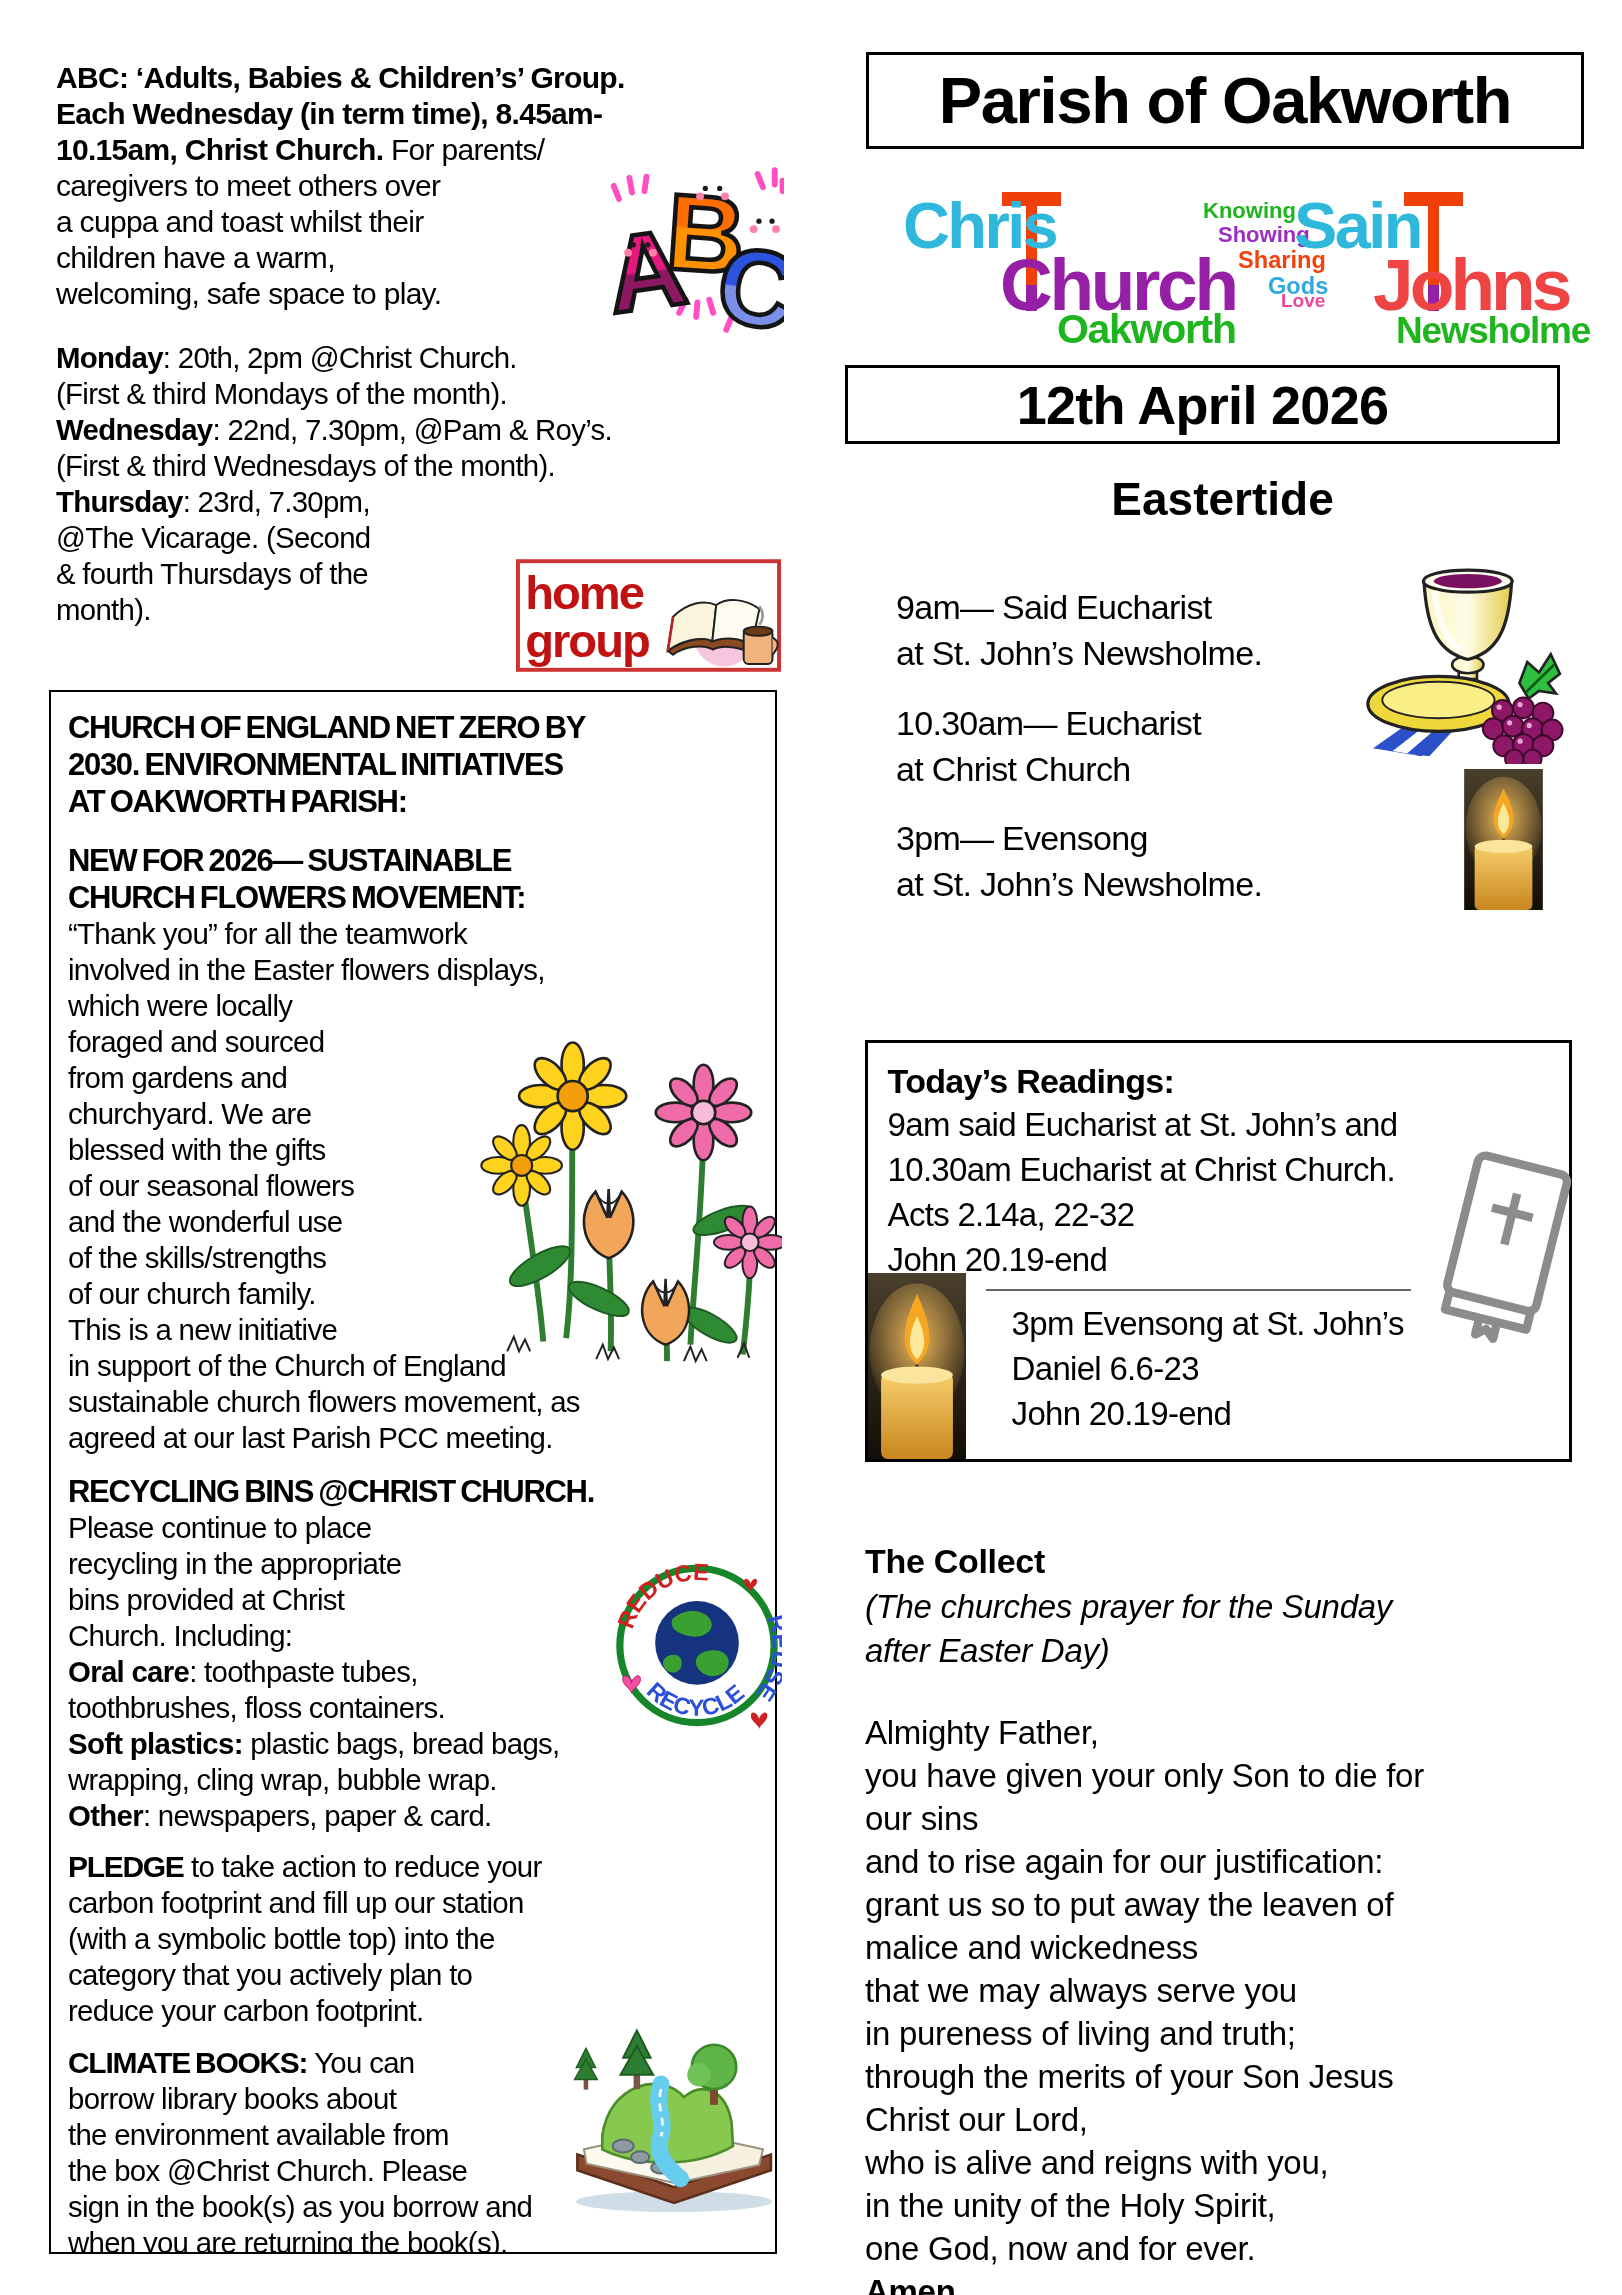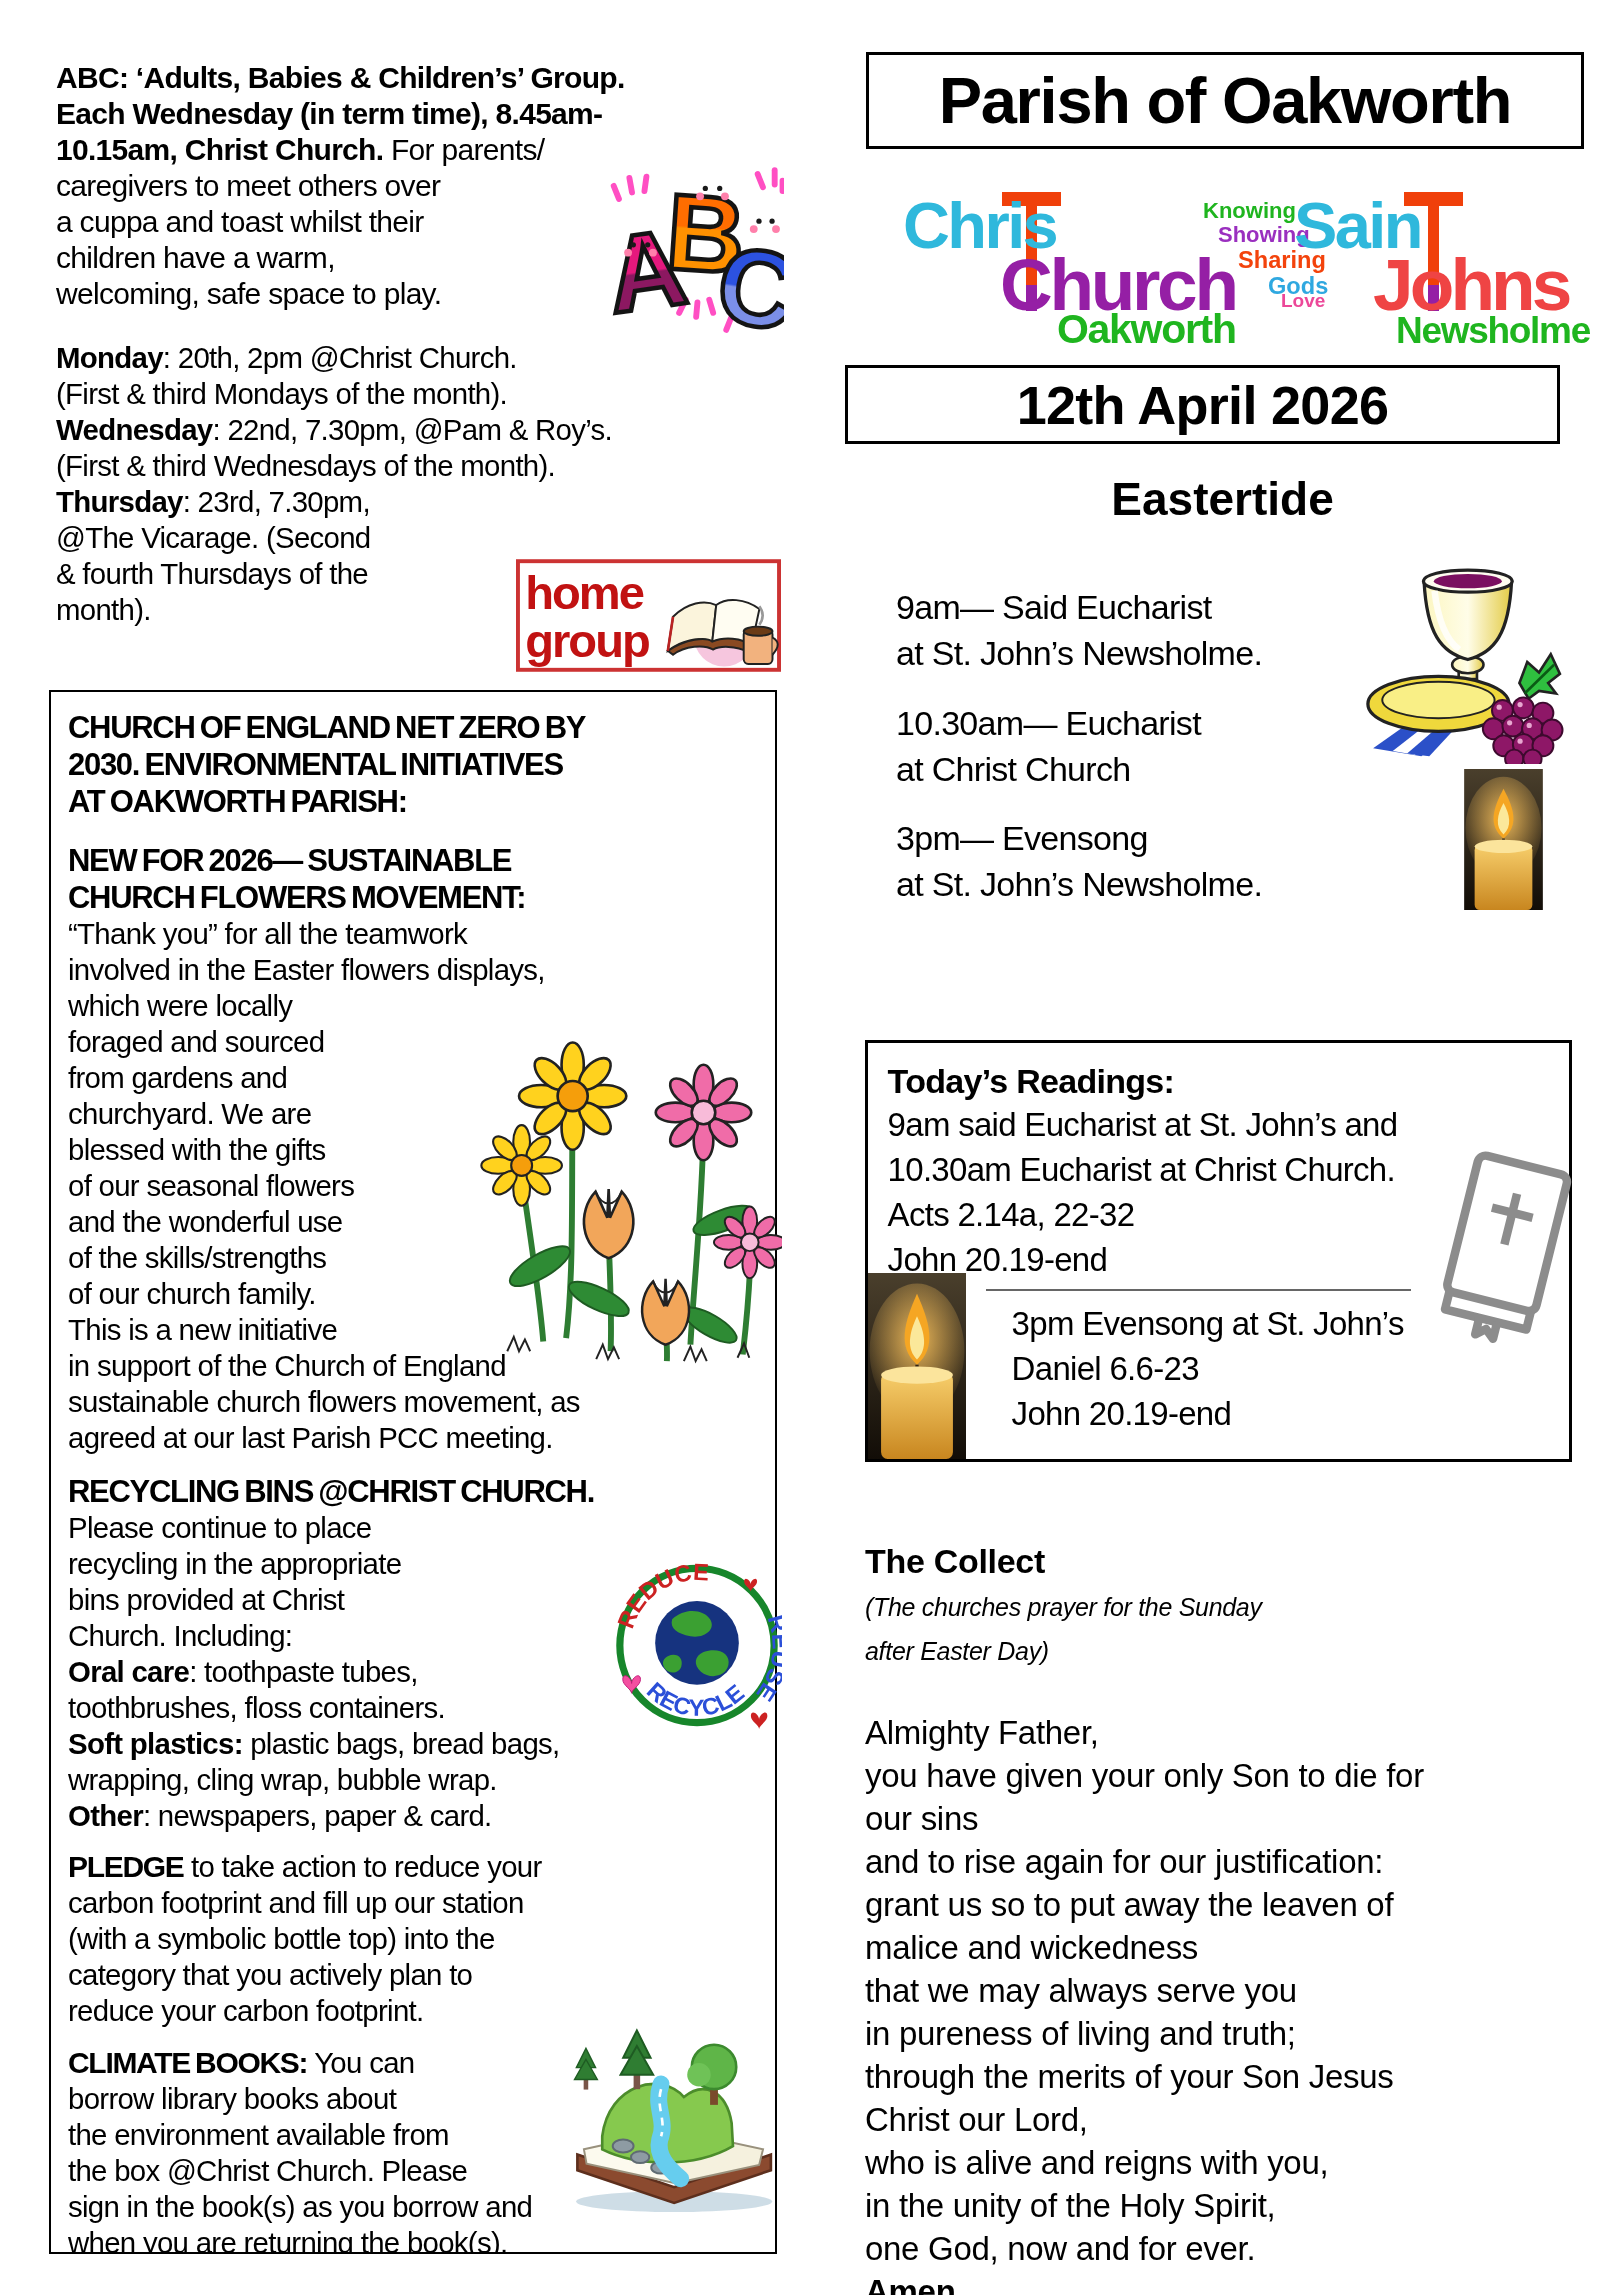--- a/index.html
+++ b/index.html
@@ -33,21 +33,21 @@
   #services{left:896px;top:584px;width:484px;font-size:34px;line-height:46px;letter-spacing:-0.7px;}
   #services p{margin:0 0 23.6px 0;}
   #readings-box{left:865px;top:1040px;width:707px;height:422px;border:3.3px solid #000;box-sizing:border-box;
                 padding:17px 19.6px;overflow:visible;}
   #readings-box .rhead{font-size:34px;font-weight:800;letter-spacing:-0.7px;line-height:42px;}
   #readings-box .rbody{font-size:33px;line-height:45px;letter-spacing:-0.7px;}
   #readings-divider{margin:6.5px 0 0 98px;width:425px;border-top:2px solid #666;}
   #readings-evening{margin:10.5px 0 0 124px;}
   #collect{left:865px;top:1538px;width:717px;font-size:33px;line-height:43px;letter-spacing:-0.3px;}
   #collect .chead{font-size:34px;font-weight:800;line-height:47px;}
-  #collect .csub{font-style:italic;font-size:25px;line-height:44px;}
+  #collect .csub{font-style:italic;font-size:33px;line-height:44px;}
   #collect .cbody{margin-top:38px;}
   #collect .amen{font-weight:800;}
 </style>
 </head>
 <body>
 
 <div class="page">
 
   <div class="abs lbody" id="abc-section">
     <span class="lead"><b class="pre">ABC: ‘Adults, Babies &amp; Children’s’ Group.

